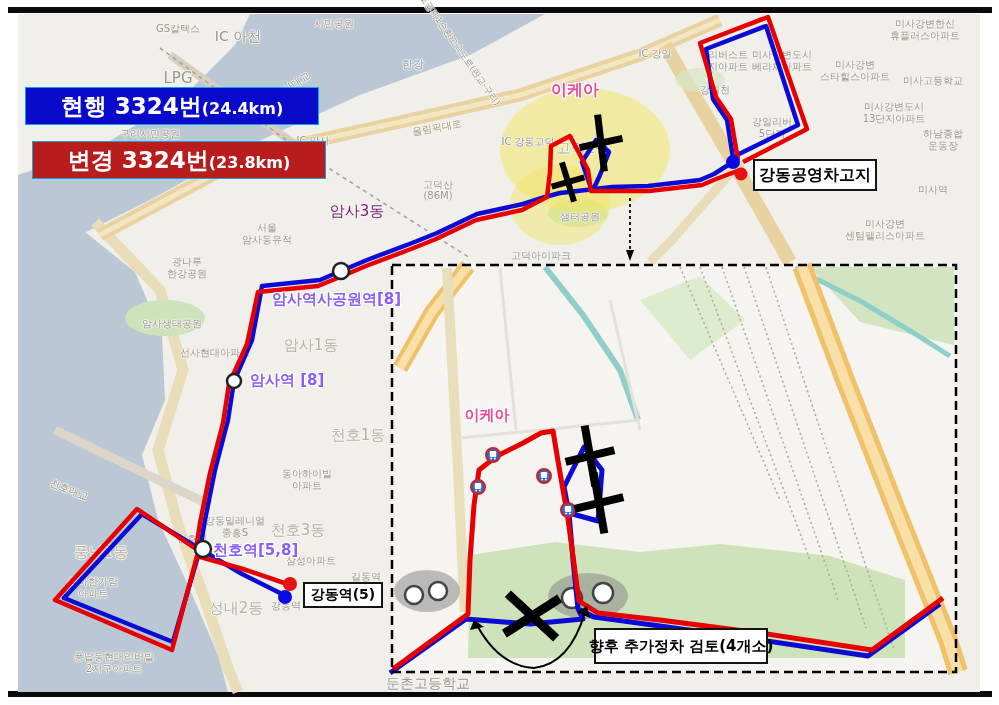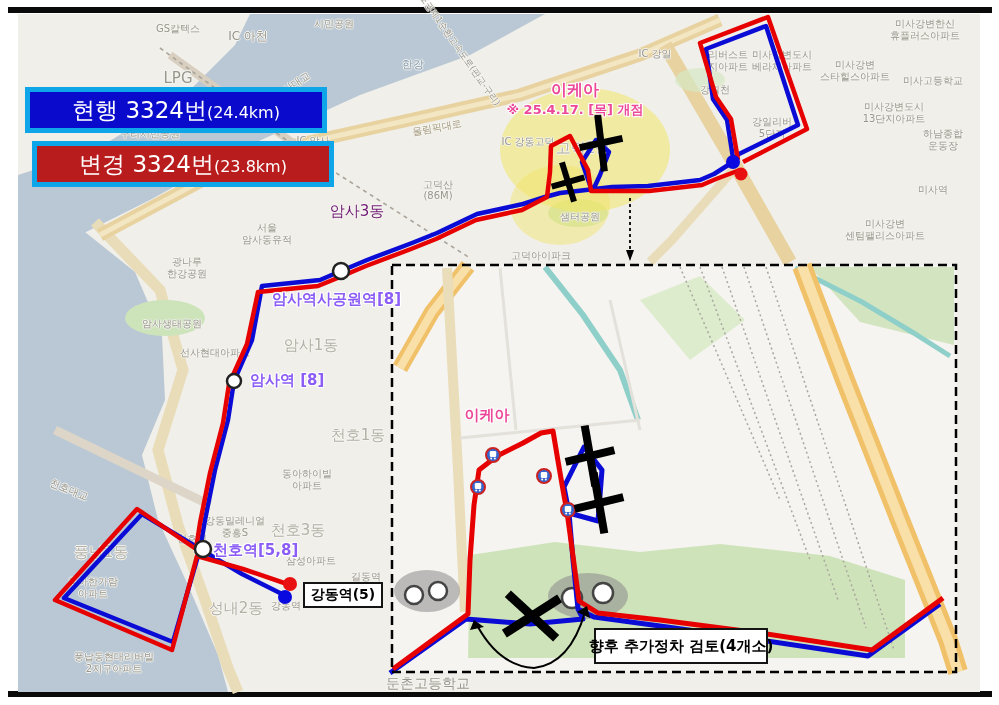--- a/index.html
+++ b/index.html
@@ -11,21 +11,21 @@
   #gray-labels{position:absolute;left:0;top:0;width:999px;height:705px;z-index:2;}
   .mlabel{position:absolute;transform:translateX(-50%);white-space:nowrap;color:#98968c;
           text-shadow:1px 0 #f6f5f1,-1px 0 #f6f5f1,0 1px #f6f5f1,0 -1px #f6f5f1;}
   #routes-svg{z-index:3;}
   #callouts{position:absolute;left:0;top:0;width:999px;height:705px;z-index:4;}
   .halo{text-shadow:-1px -1px 0 #fff,1px -1px 0 #fff,-1px 1px 0 #fff,1px 1px 0 #fff,0 0 3px #fff;}
   .station{position:absolute;font-weight:bold;color:#8b5cf6;white-space:nowrap;}
   .box{position:absolute;background:#fff;border:2px solid #141414;text-align:center;
        font-weight:bold;color:#000;white-space:nowrap;display:flex;align-items:center;justify-content:center;}
   .legend{position:absolute;width:292px;height:36px;display:flex;align-items:baseline;justify-content:center;
-          color:#fff;font-weight:normal;border:5px solid #0ea5e9;}
+          color:#fff;font-weight:bold;border:1px solid #0ea5e9;}
   .legend .big{font-size:23px;line-height:36px;}
   .legend .small{font-size:16px;}
   .ikea{position:absolute;text-align:center;font-weight:bold;color:#ec4899;}
   .vroad{position:absolute;writing-mode:vertical-rl;font-weight:bold;color:#2233cc;white-space:nowrap;
          text-shadow:-1px -1px 0 #fff,1px -1px 0 #fff,-1px 1px 0 #fff,1px 1px 0 #fff;}
 </style>
 </head>
 <body>
 
 <div id="frame">
@@ -82,21 +82,21 @@
     <g stroke="#e3e1da" stroke-width="3">
       <line x1="500" y1="268" x2="516" y2="430"></line>
       <line x1="460" y1="438" x2="640" y2="420"></line>
       <line x1="610" y1="300" x2="640" y2="430"></line>
     </g>
   </svg>
 
   <div id="gray-labels">
       <div class="mlabel" style="left: 178px; top: 22px; font-size: 10px;">GS칼텍스</div>
       <div class="mlabel" style="left: 178px; top: 33px; font-size: 15px; margin-top: 36px;">LPG</div>
-      <div class="mlabel" style="left: 248px; top: 28px; font-size: 12px;">IC 아천</div>
+      <div class="mlabel" style="left: 238px; top: 28px; font-size: 14px;">IC 아천</div>
       <div class="mlabel" style="left: 334px; top: 17px; font-size: 10px;">시민공원</div>
       <div class="mlabel" style="left: 150px; top: 127px; font-size: 10px;">구리시민공원</div>
       <div class="mlabel" style="left: 284px; top: 84px; font-size: 10px; transform: translateX(-50%) rotate(-33deg);">구리암사대교</div>
       <div class="mlabel" style="left: 413px; top: 57px; font-size: 11px; color: rgb(127, 149, 169);">한강</div>
       <div class="mlabel" style="left: 457px; top: 40px; font-size: 9px; transform: translateX(-50%) rotate(55deg);">수도권제1순환고속도로(판교-구리)</div>
       <div class="mlabel" style="left: 655px; top: 47px; font-size: 10px;">IC 강일</div>
       <div class="mlabel" style="left: 437px; top: 121px; font-size: 10px; color: rgb(164, 154, 126); transform: translateX(-50%) rotate(-10deg);">올림픽대로</div>
       <div class="mlabel" style="left: 313px; top: 134px; font-size: 10px;">IC 암사</div>
       <div class="mlabel" style="left: 528px; top: 135px; font-size: 10px;">IC 강동고덕</div>
       <div class="mlabel" style="left: 438px; top: 178px; font-size: 10px;">고덕산</div>
@@ -263,27 +263,29 @@
       <span class="big">현행 3324번</span>
         <span class="small">(24.4km)</span>
     </div>
     <div class="legend" style="left:32px;top:141px;background:#b91c1c;">
       <span class="big">변경 3324번</span>
         <span class="small">(23.8km)</span>
     </div>
 
     <div class="ikea halo" style="left:495px;top:80px;width:160px;">
       <div style="font-size:16px;">이케아</div>
-      <div style="font-size:13px;">※ 25.4.17. [목] 개점</div>
     </div>
 
     <div class="ikea halo" style="left:407px;top:406px;width:160px;">
       <div style="font-size:15px;">이케아</div>
     </div>
 
+    <div class="box" style="left:753px;top:159px;width:120px;height:28px;font-size:16px;">
+        <span>강동공영차고지</span>
+      </div>
 
     <div class="box" style="left:303px;top:582px;width:76px;height:22px;font-size:14px;">
         <span>강동역(5)</span>
       </div>
 
     <div class="box" style="left:594px;top:628px;width:170px;height:32px;font-size:15px;">
         <span>향후 추가정차 검토(4개소)</span>
       </div>
 
     <div class="station halo" style="left:272px;top:290px;font-size:15px;">암사역사공원역[8]</div>

